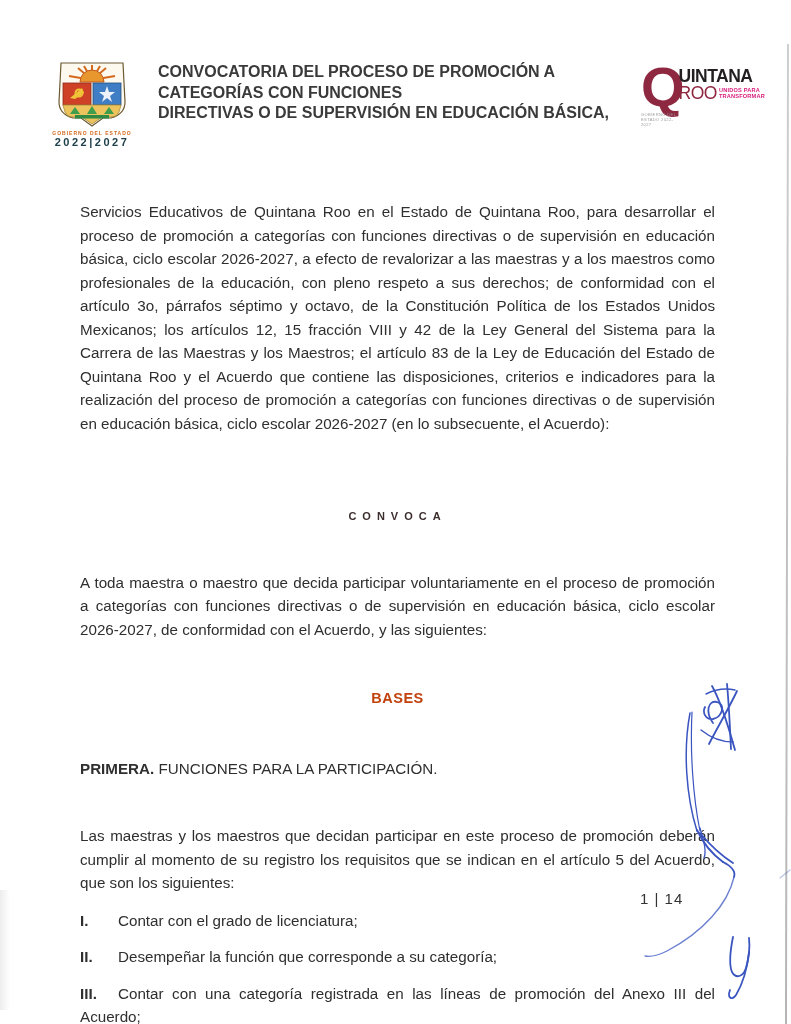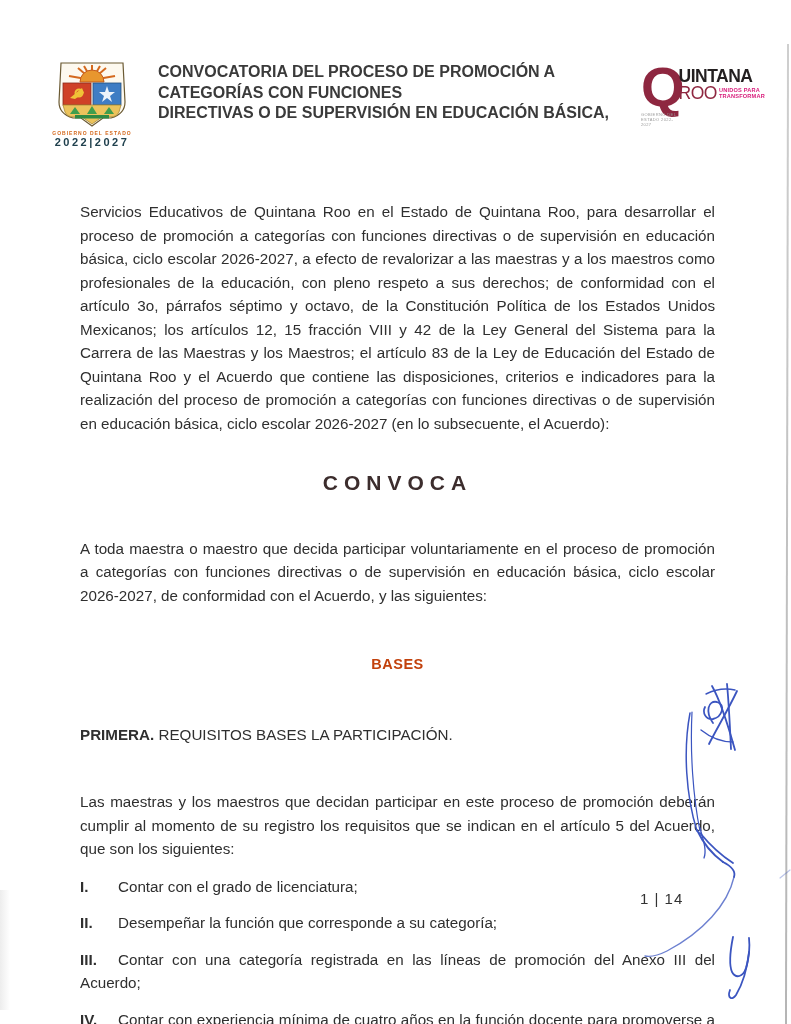--- a/index.html
+++ b/index.html
@@ -76,22 +76,22 @@
 
   
   .content{
     padding:0 76px 0 80px;
     font-size:15.2px;line-height:23.5px;
     text-align:justify;
     color:#2f2f2f;
   }
   .p1{margin:52px 0 0 0;}
   .h-convoca{
-    margin:36px 0 0 0;text-align:center;
-    font-weight:bold;font-size:21px;letter-spacing:6px;
+    margin:70px 0 0 0;text-align:center;
+    font-weight:bold;font-size:11px;letter-spacing:6px;
     color:#3c2d2d;
   }
   .p2{margin:42px 0 0 0;}
   .h-bases{
     margin:46px 0 0 0;text-align:center;
     font-weight:bold;font-size:14.5px;letter-spacing:.5px;
     color:#c2410c;
   }
   .primera{margin:46px 0 0 0;text-align:left;}
   .primera .b{font-weight:bold;}
@@ -182,21 +182,21 @@
 
     <p class="p1">Servicios Educativos de Quintana Roo en el Estado de Quintana Roo, para desarrollar el proceso de promoción a categorías con funciones directivas o de supervisión en educación básica, ciclo escolar 2026-2027, a efecto de revalorizar a las maestras y a los maestros como profesionales de la educación, con pleno respeto a sus derechos; de conformidad con el artículo 3o, párrafos séptimo y octavo, de la Constitución Política de los Estados Unidos Mexicanos; los artículos 12, 15 fracción VIII y 42 de la Ley General del Sistema para la Carrera de las Maestras y los Maestros; el artículo 83 de la Ley de Educación del Estado de Quintana Roo y el Acuerdo que contiene las disposiciones, criterios e indicadores para la realización del proceso de promoción a categorías con funciones directivas o de supervisión en educación básica, ciclo escolar 2026-2027 (en lo subsecuente, el Acuerdo):</p>
 
     <div class="h-convoca">CONVOCA</div>
 
     <p class="p2">A toda maestra o maestro que decida participar voluntariamente en el proceso de promoción a categorías con funciones directivas o de supervisión en educación básica, ciclo escolar 2026-2027, de conformidad con el Acuerdo, y las siguientes:</p>
 
     <div class="h-bases">BASES</div>
 
     <p class="primera">
-      <span class="b">PRIMERA.</span><span> REQUISITOS BASES LA PARTICIPACIÓN.</span>
+      <span class="b">PRIMERA.</span><span> FUNCIONES PARA LA PARTICIPACIÓN.</span>
     </p>
 
     <p class="p3">Las maestras y los maestros que decidan participar en este proceso de promoción deberán cumplir al momento de su registro los requisitos que se indican en el artículo 5 del Acuerdo, que son los siguientes:</p>
 
     <div class="req-list">
       <div class="req-item">
         <span class="num">I.</span><span>Contar con el grado de licenciatura;</span>
       </div>
       <div class="req-item">
         <span class="num">II.</span><span>Desempeñar la función que corresponde a su categoría;</span>

